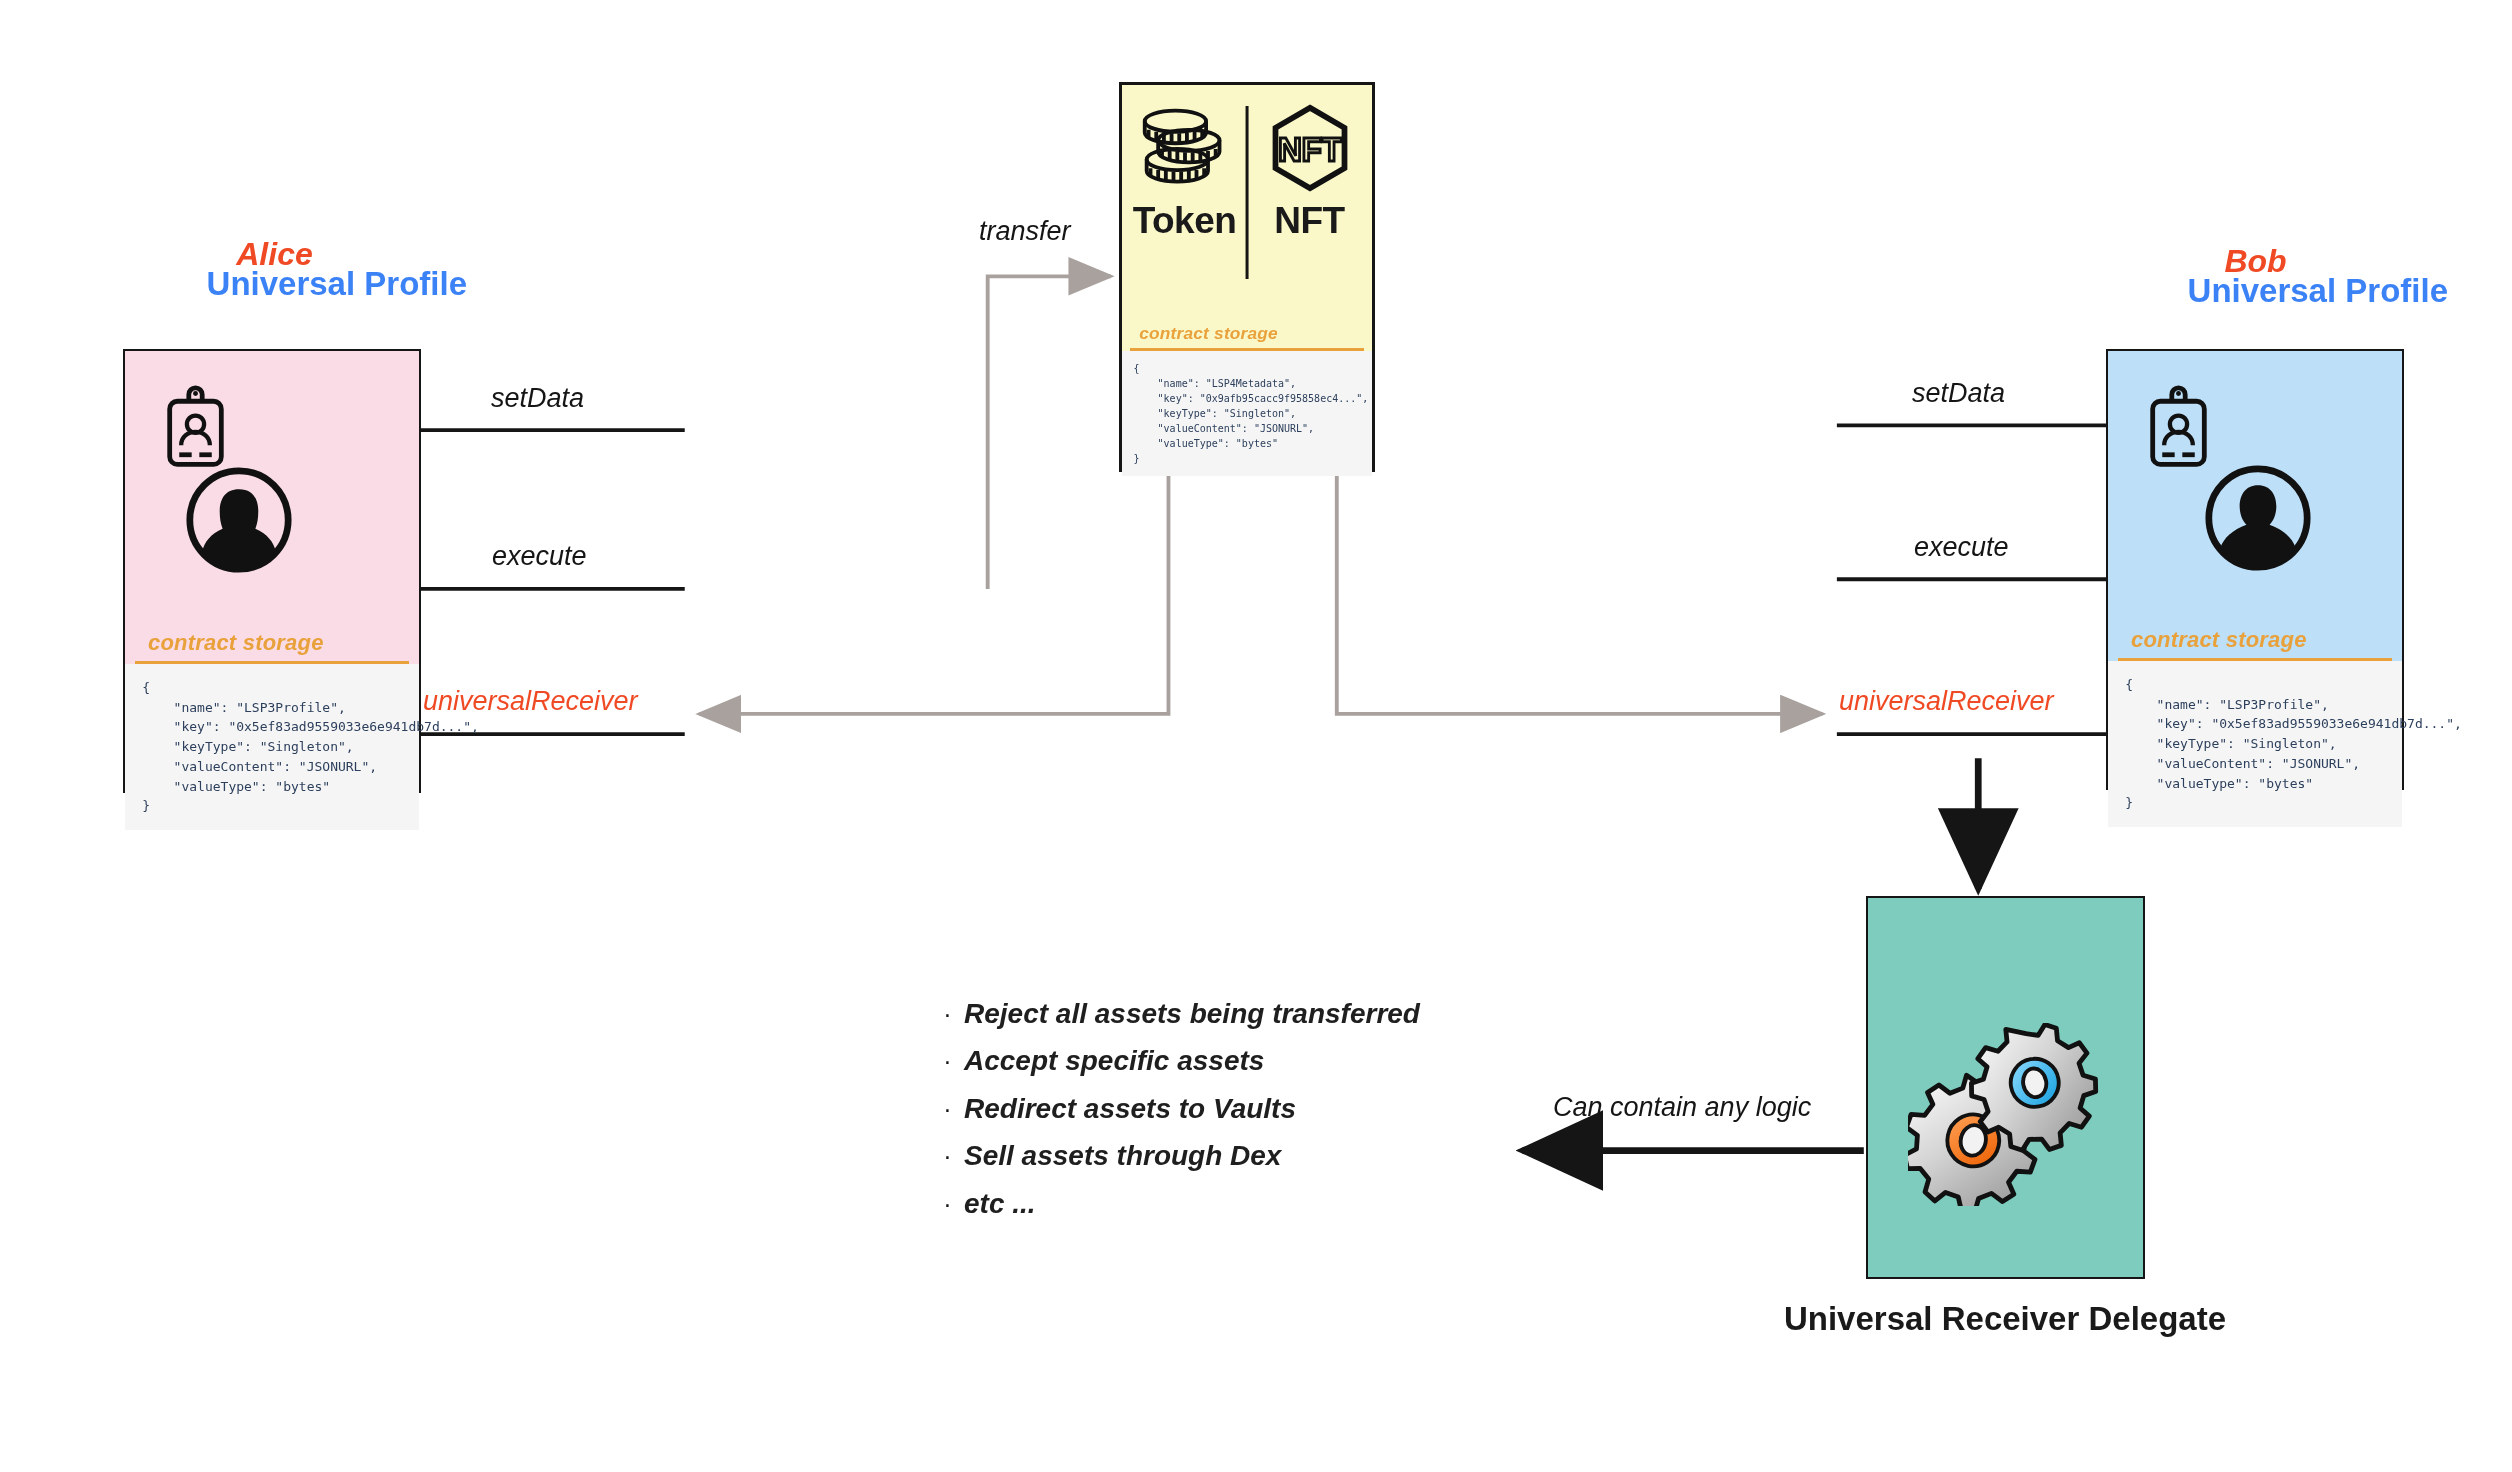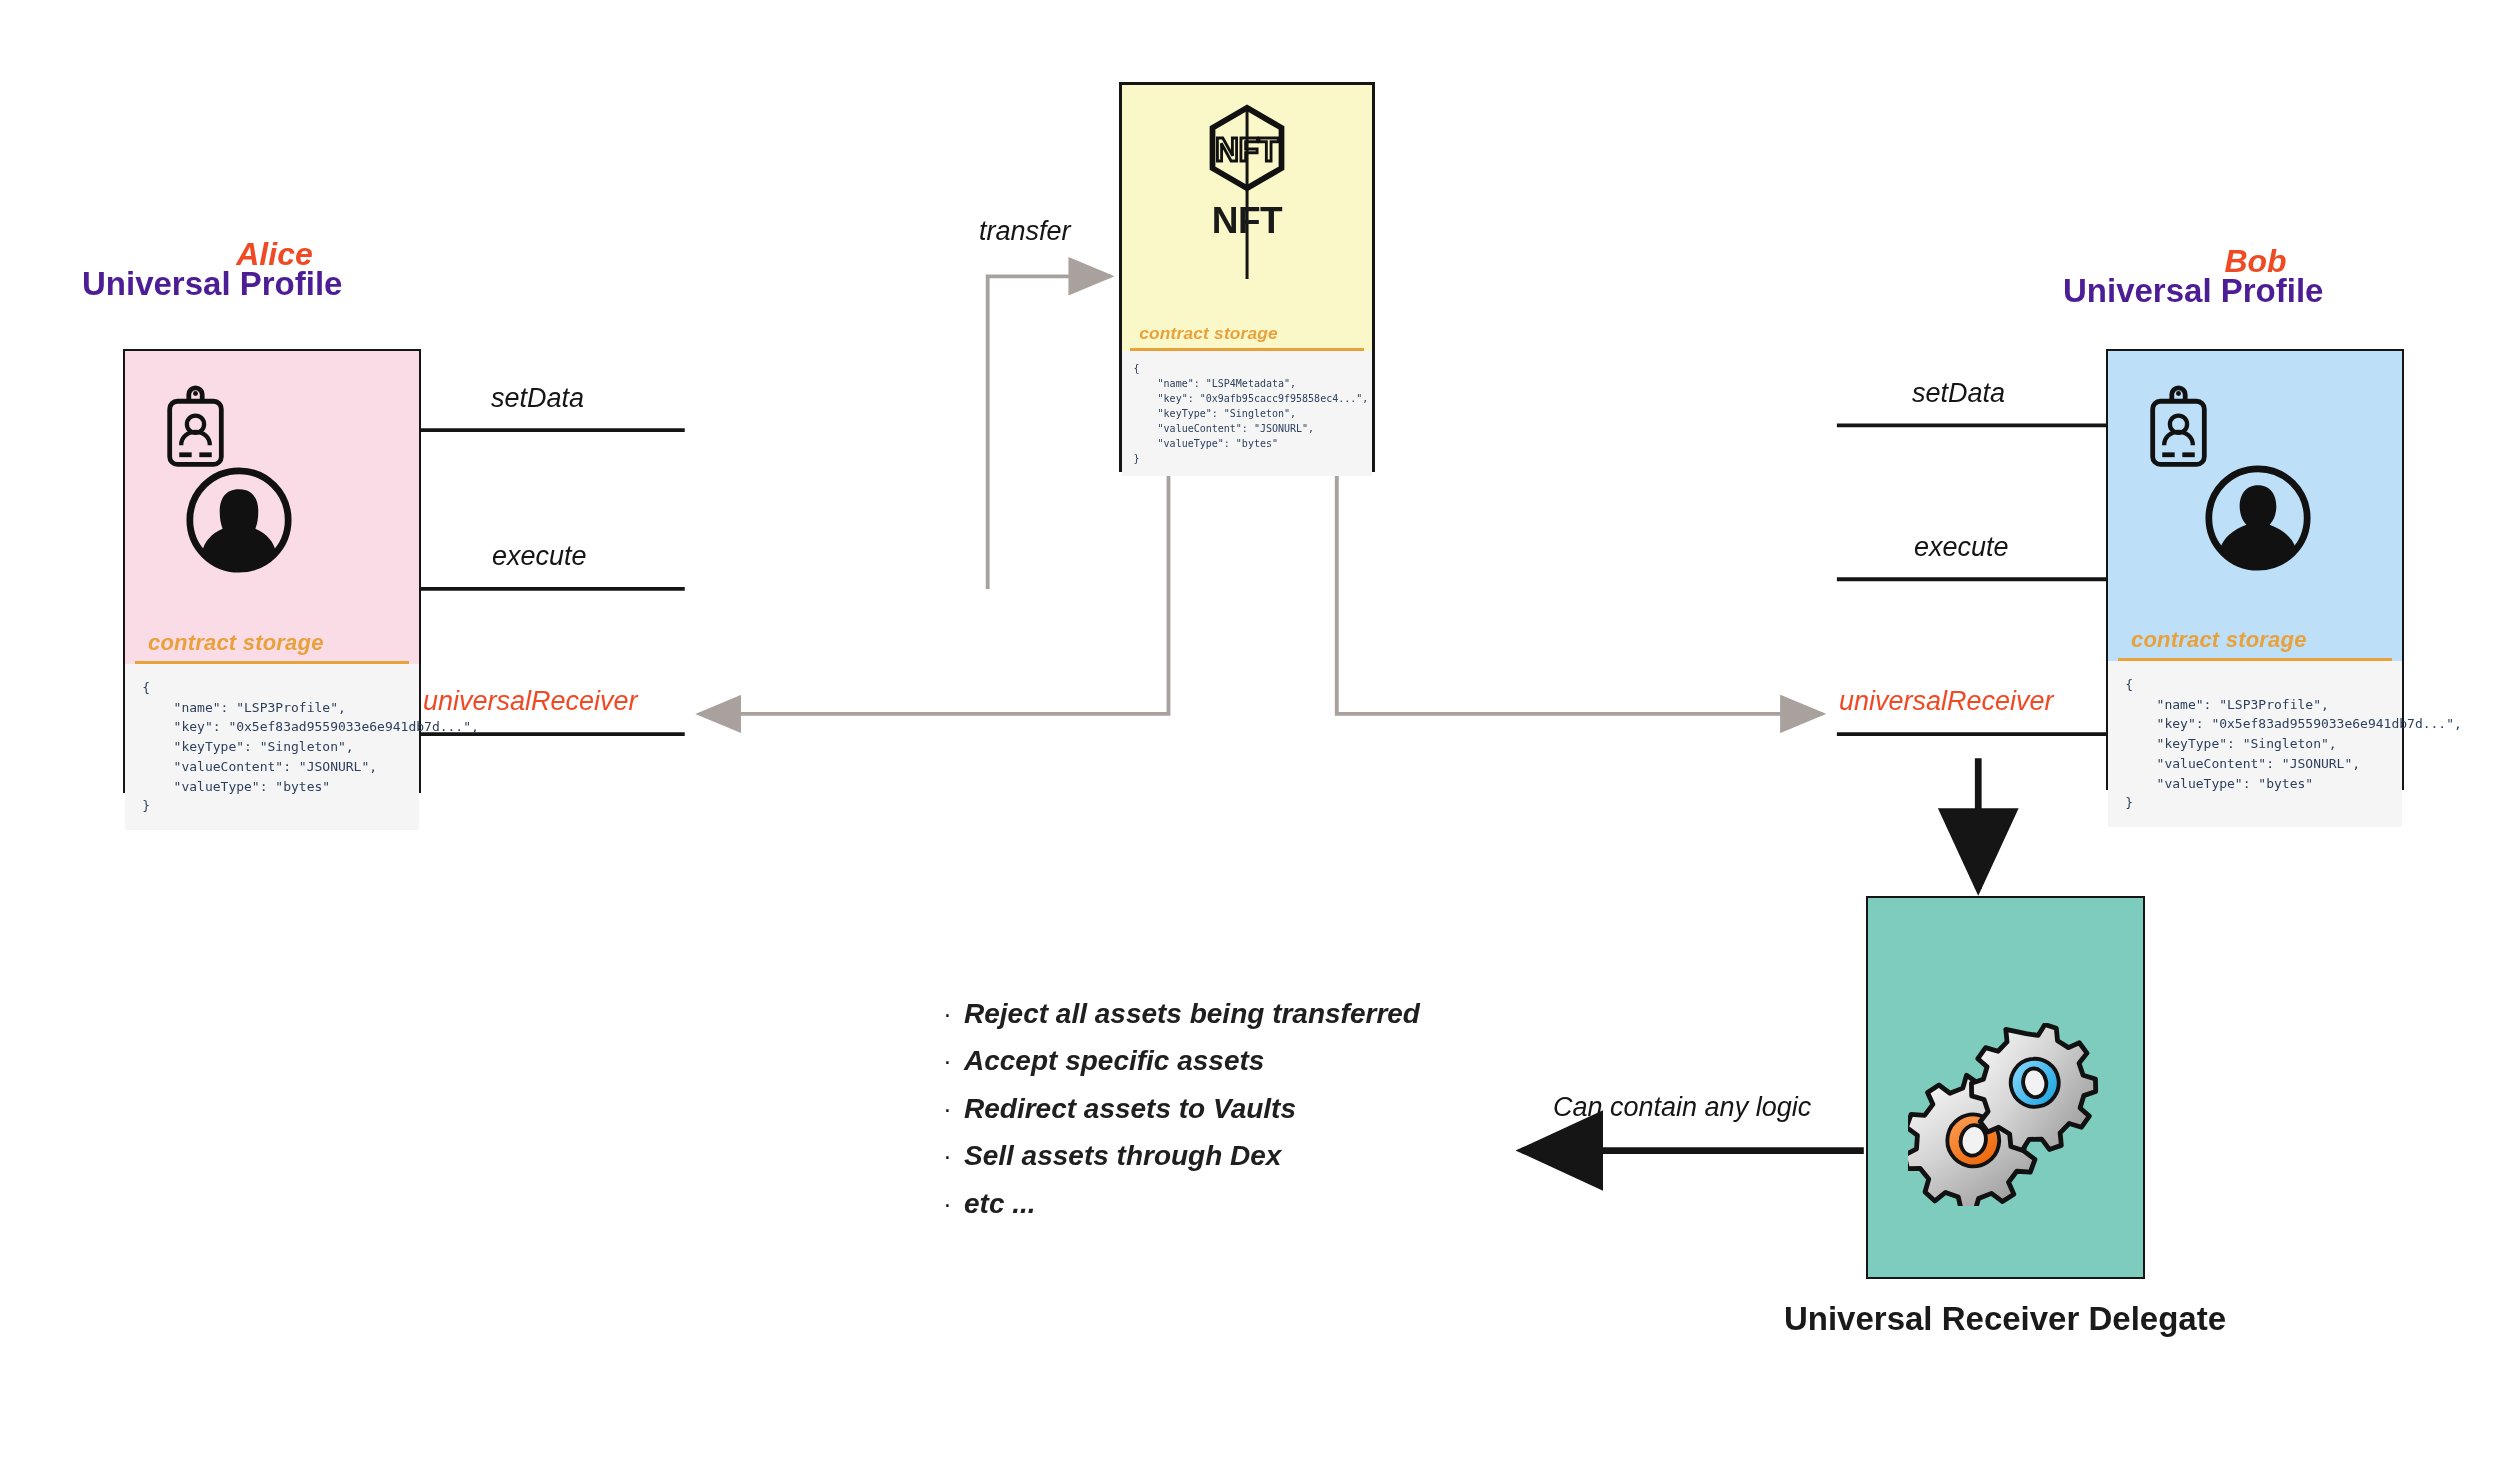--- a/index.html
+++ b/index.html
@@ -42,21 +42,21 @@
 
   
   #urd-card{left:1866px;top:896px;width:279px;height:383px;background:#7DCCBE;
       border:2.9px solid #151515;}
   #urd-title{position:absolute;left:1726px;top:1300px;width:558px;text-align:center;
       font-size:33px;font-weight:bold;}
 
   
   .name-tag{position:absolute;text-align:center;font-style:italic;font-weight:bold;
       color:#F04A25;font-size:32px;margin-top:20px;}
-  .sub-tag{position:absolute;text-align:left;font-weight:bold;font-size:33px;color:#4c1d95;}
+  .sub-tag{position:absolute;text-align:right;font-weight:bold;font-size:33px;color:#3b82f6;}
 
   .wire-label{position:absolute;font-style:italic;font-weight:normal;font-size:27px;
       color:#151515;white-space:nowrap;}
   .wire-label.accent{color:#F04A25;font-size:27px;}
 
   
   #possibilities{position:absolute;left:931px;top:998px;width:616px;}
   #poss-head{font-weight:bold;font-size:30px;text-decoration:underline;
       text-underline-offset:5.8px;margin-bottom:21px;}
   .poss-item{display:flex;align-items:baseline;margin:0 0 15.4px 0;}
@@ -139,20 +139,36 @@
   </div>
 
   <div class="wire-label" style="left:491px;top:383px;">setData</div>
   <div class="wire-label" style="left:492px;top:541px;">execute</div>
   <div class="wire-label accent" style="left:423px;top:686px;">universalReceiver</div>
 
   <div class="card" id="asset-card">
     <div class="body">
       <div class="asset-div"></div>
       <div class="asset-row">
+        <div class="asset-col">
+          <svg width="100" height="92" viewBox="0 0 104 96">
+            <g fill="none" stroke="#111" stroke-width="4">
+              <ellipse cx="42" cy="20" rx="32" ry="11"></ellipse>
+              <path d="M10,20 v12 a32,11 0 0 0 64,0 v-12"></path>
+              <path d="M14,29 v9 M22,31 v9 M30,32 v9 M38,32.5 v9 M46,32.5 v9 M54,32 v9 M62,31 v9 M70,29 v9"></path>
+              <ellipse cx="56" cy="40" rx="32" ry="11"></ellipse>
+              <path d="M24,40 v12 a32,11 0 0 0 64,0 v-12"></path>
+              <path d="M28,49 v9 M36,51 v9 M44,52 v9 M52,52.5 v9 M60,52.5 v9 M68,52 v9 M76,51 v9 M84,49 v9"></path>
+              <ellipse cx="44" cy="60" rx="32" ry="11"></ellipse>
+              <path d="M12,60 v12 a32,11 0 0 0 64,0 v-12"></path>
+              <path d="M16,69 v9 M24,71 v9 M32,72 v9 M40,72.5 v9 M48,72.5 v9 M56,72 v9 M64,71 v9 M72,69 v9"></path>
+            </g>
+          </svg>
+          <div class="asset-label">Token</div>
+        </div>
         <div class="asset-col">
           <svg width="92" height="92" viewBox="0 0 96 96">
             <polygon points="48,6 84,27 84,69 48,90 12,69 12,27" fill="none" stroke="#111" stroke-width="6"></polygon>
             <text x="48" y="62" text-anchor="middle" font-family="'Liberation Sans',sans-serif" font-size="34" font-weight="bold" fill="none" stroke="#111" stroke-width="3">NFT</text>
           </svg>
           <div class="asset-label">NFT</div>
         </div>
       </div>
 
       <div class="storage-band">

